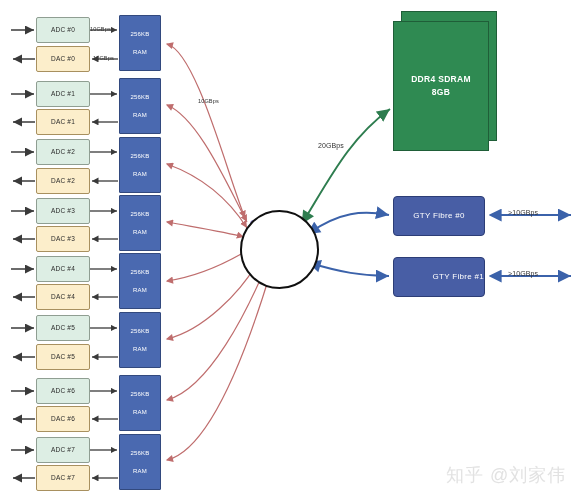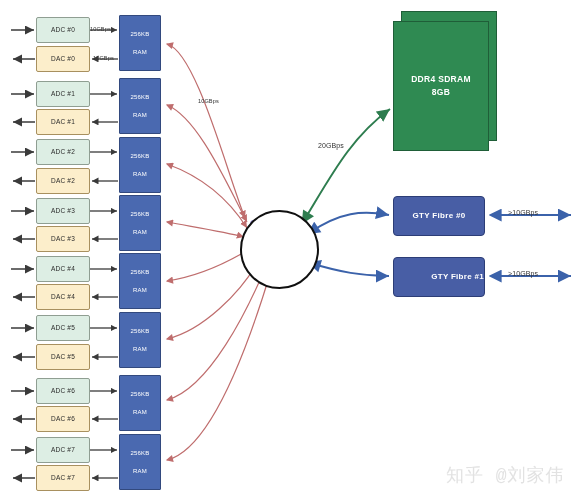--- a/index.html
+++ b/index.html
@@ -70,21 +70,21 @@
   .ddr-back {
     background: #2f8a52;
     border: 1px solid #1f5e38;
   }
   .ddr-front .ln2 { margin-top: 2px; }
   .gty-box {
     background: #485ea5;
     border: 1px solid #2c3d76;
     border-radius: 4px;
     font-size: 8px;
-    font-weight: bold;
+    font-weight: normal;
     color: #ffffff;
     letter-spacing: 0.3px;
   }
   .rate-label {
     position: absolute;
     font-size: 5.6px;
     color: #333333;
     white-space: nowrap;
     letter-spacing: 0.1px;
   }
@@ -95,21 +95,21 @@
     position: absolute;
     border: 2.2px solid #101010;
     border-radius: 50%;
     background: #ffffff;
   }
   .watermark {
     position: absolute;
     font-size: 18px;
     color: #e2e2e2;
     white-space: nowrap;
-    font-family: Liberation Mono, monospace;
+    font-family: Liberation Sans, sans-serif;
     letter-spacing: 1px;
   }
 </style>
 </head>
 <body>
 
 <div id="canvas">
 
   <svg id="svg-layer" viewBox="0 0 577 500">
     <defs>

